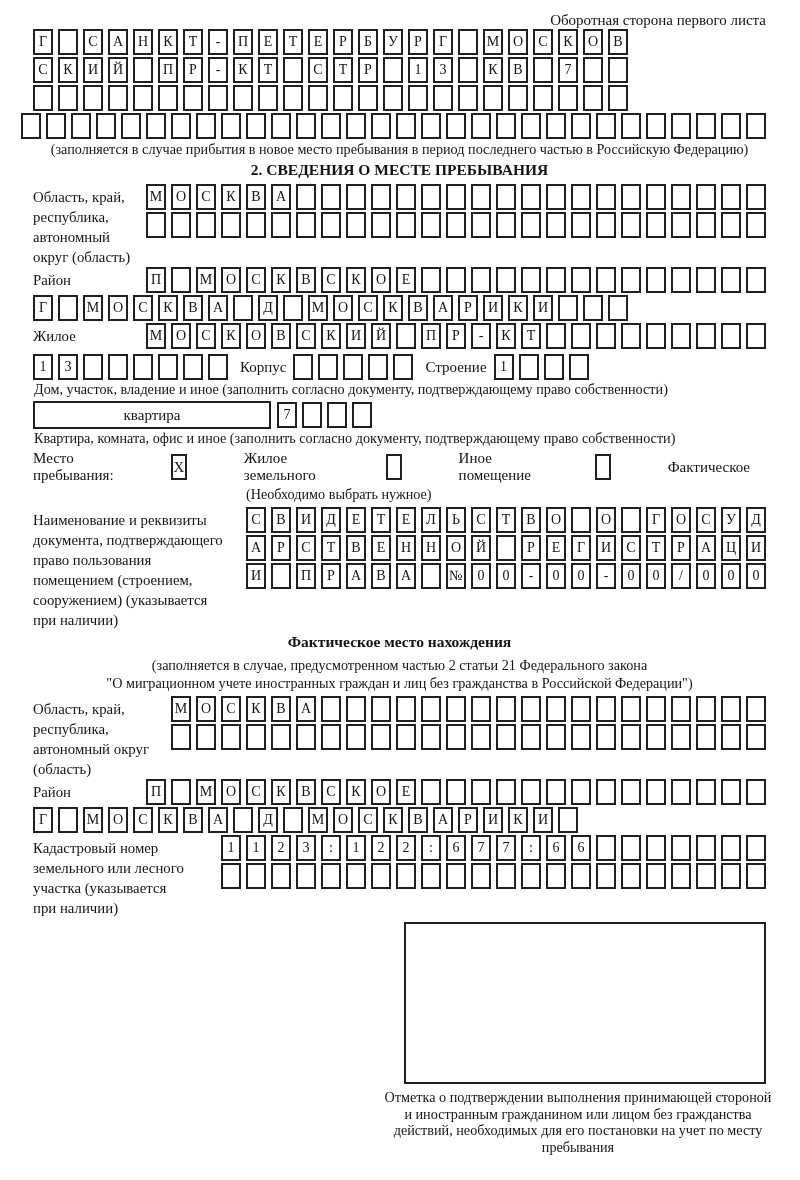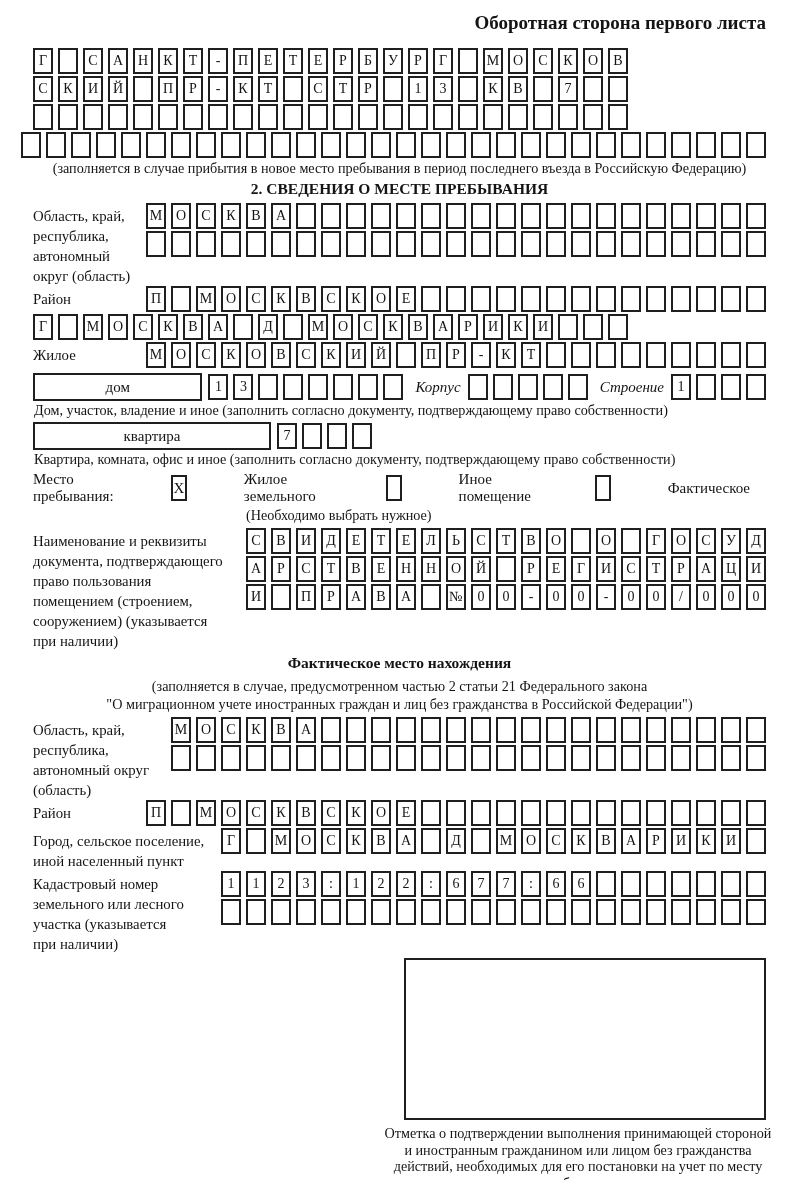--- a/index.html
+++ b/index.html
@@ -2,21 +2,21 @@
 <html><head>
 <meta charset="utf-8">
 <style>
   html,body{margin:0;padding:0;background:#fff;}
   body{
     width:800px;height:1180px;box-sizing:border-box;
     padding:12px 34px 0 33px;overflow:hidden;
     font-family:"Liberation Serif","DejaVu Serif",serif;
     color:#141414;font-size:15px;position:relative;
   }
-  .header-note{text-align:right;font-size:19px;margin-bottom:14px;font-weight:bold;}
+  .header-note{text-align:right;font-size:15px;margin-bottom:0;}
   .frow{display:flex;align-items:flex-start;}
   .flabel{flex:1 1 auto;white-space:pre-line;line-height:20px;font-size:14.8px;padding-top:3px;}
   .fgrids{flex:0 0 auto;}
   .grid{display:flex;gap:5px;margin-bottom:2px;justify-content:flex-end;}
   .grid.nomb{margin-bottom:0;}
   .cell{
     flex:0 0 auto;width:20px;height:26px;box-sizing:border-box;
     border:2px solid #1f1f1f;background:#fff;
     display:flex;align-items:center;justify-content:center;
     font-size:14px;line-height:1;
@@ -25,21 +25,21 @@
   .note-center{text-align:center;font-size:14.2px;margin:1px 0 3px;}
   .note-left{font-size:14.2px;margin:1px 0 3px 1px;}
   .sec-title{font-weight:700;text-align:center;font-size:15.5px;margin:3px 0 5px;}
   .inline-row{display:flex;align-items:center;margin-top:3px;}
   .wide-box{
     box-sizing:border-box;height:28px;border:2px solid #1f1f1f;
     display:flex;align-items:center;justify-content:center;font-size:15px;
   }
   .w-house{width:170px;margin-right:6px;}
   .w-apt{width:238px;margin-right:6px;}
-  .mid-label{margin:0 7px 0 12px;font-style:italic;}
+  .mid-label{margin:0 7px 0 12px;}
   .chk{
     box-sizing:border-box;width:22px;height:26px;border:2px solid #1f1f1f;
     display:flex;align-items:center;justify-content:center;font-size:15px;
   }
   .mesto{margin-top:2px;gap:48px;}
   .mesto .opt-text{margin:0 16px 0 9px;}
   .mesto .lbl{margin-right:8px;}
   .note-mesto{font-size:14.2px;margin:2px 0 4px 213px;}
   .pre{white-space:pre-line;}
   .fact-note{text-align:center;font-size:14.2px;line-height:18px;margin:0 0 4px;}
@@ -165,21 +165,21 @@
     <span class="cell"></span>
     <span class="cell"></span>
     <span class="cell"></span>
     <span class="cell"></span>
     <span class="cell"></span>
     <span class="cell"></span>
     <span class="cell"></span>
     <span class="cell"></span>
     <span class="cell"></span>
   </div>
-<div class="note-center">(заполняется в случае прибытия в новое место пребывания в период последнего въезда в Российскую Федерацию)</div>
+<div class="note-center">(заполняется в случае прибытия в новое место пребывания в период последнего частью в Российскую Федерацию)</div>
 
 <div class="sec-title">2. СВЕДЕНИЯ О МЕСТЕ ПРЕБЫВАНИЯ</div>
 
 <div class="frow">
   <div class="flabel">Область, край,
 республика,
 автономный
 округ (область)</div>
   <div class="fgrids">
     <div class="grid">
@@ -330,21 +330,20 @@
         <span class="cell"></span>
         <span class="cell"></span>
         <span class="cell"></span>
         <span class="cell"></span>
         <span class="cell"></span>
       </div>
   </div>
 </div>
 
 <div class="inline-row">
-  <div class="wide-box w-house">дом</div>
   <div class="grid nomb">
       <span class="cell">1</span>
       <span class="cell">3</span>
       <span class="cell"></span>
       <span class="cell"></span>
       <span class="cell"></span>
       <span class="cell"></span>
       <span class="cell"></span>
       <span class="cell"></span>
     </div>
@@ -560,22 +559,20 @@
         <span class="cell"></span>
         <span class="cell"></span>
         <span class="cell"></span>
         <span class="cell"></span>
         <span class="cell"></span>
       </div>
   </div>
 </div>
 
 <div class="frow">
-  <div class="flabel">Город, сельское поселение,
-иной населенный пункт</div>
   <div class="fgrids">
     <div class="grid">
         <span class="cell">Г</span>
         <span class="cell"></span>
         <span class="cell">М</span>
         <span class="cell">О</span>
         <span class="cell">С</span>
         <span class="cell">К</span>
         <span class="cell">В</span>
         <span class="cell">А</span>

